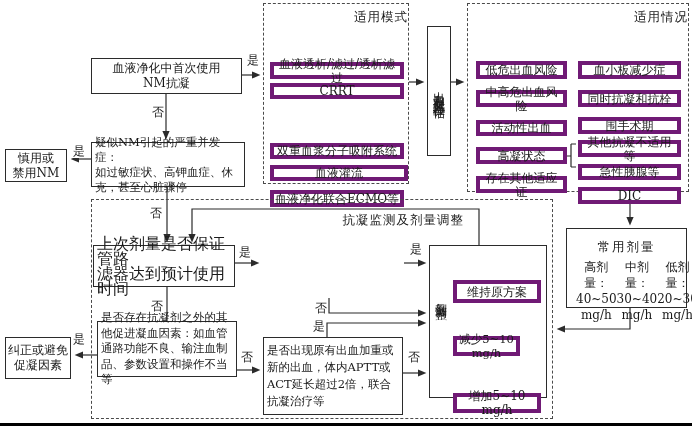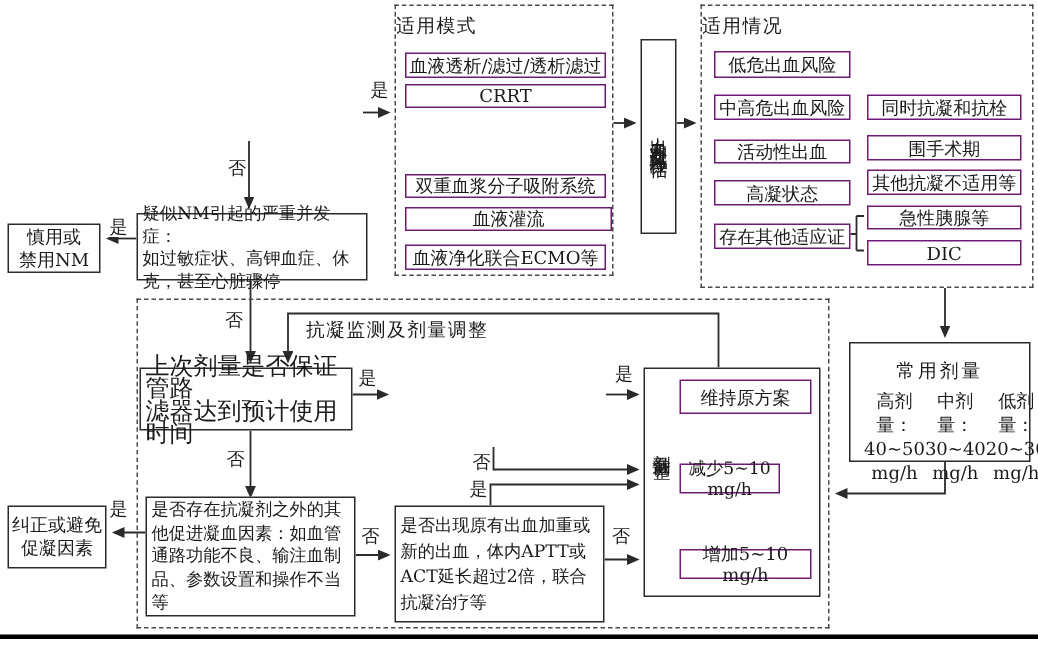--- a/index.html
+++ b/index.html
@@ -13,33 +13,33 @@
     display:flex;align-items:center;justify-content:center;text-align:center;
     font-size:12px;line-height:15px;white-space:pre-line;
   }
   .ljust{
     justify-content:flex-start;text-align:left;font-size:11.5px;padding:1px 3px;
   }
   .panel{
     position:absolute;box-sizing:border-box;border:1px dashed #4a4a4a;background:transparent;
   }
   .ptitle{
-    position:absolute;top:5px;left:0;width:100%;text-align:left;
+    position:absolute;top:5px;left:0;width:100%;text-align:right;
     font-size:12.5px;letter-spacing:1px;
   }
   .vtext{
     writing-mode:vertical-rl;text-orientation:upright;letter-spacing:2px;
     font-size:12px;line-height:14px;
   }
   .lbl{
     position:absolute;font-size:12px;line-height:13px;background:#fff;padding:0 1px;
   }
-  .inbox{position:absolute;box-sizing:border-box;border:1px solid #701a75;background:#fff;
+  .inbox{position:absolute;box-sizing:border-box;border:4px solid #701a75;background:#fff;
     display:flex;align-items:center;justify-content:center;text-align:center;
-    font-size:12px;line-height:14px;white-space:pre-line;}
+    font-size:12px;line-height:14px;white-space:pre-line;margin-top:27px;}
   #arrows{position:absolute;left:0;top:0;pointer-events:none;}
   #bottom-rule{position:absolute;left:0;top:423px;width:692px;height:3px;background:#000;}
   .doselines{display:flex;align-items:flex-start;
     position:absolute;left:9px;top:30px;font-size:12px;line-height:16px;}
   .dosetitle{position:absolute;left:0;top:10px;width:100%;text-align:center;
     font-size:12.5px;letter-spacing:2px;}
 </style>
 </head>
 <body>
 
@@ -66,20 +66,22 @@
       <path d="M404,263 H424" marker-end="url(#ah)"></path>
       <path d="M329,298 V313 H424" marker-end="url(#ah)"></path>
       <path d="M327,337 V323 H424" marker-end="url(#ah)"></path>
       <path d="M403,373 H424" marker-end="url(#ah)"></path>
       <path d="M237,370 H258" marker-end="url(#ah)"></path>
       <path d="M97,355 H77" marker-end="url(#ah)"></path>
       <path d="M566,156 H571 M571,144 V167 M571,144 H576 M571,167 H576"></path>
     </g>
   </svg>
 
+  <div class="box" style="left:91px;top:58px;width:151px;height:36px">血液净化中首次使用
+NM抗凝</div>
 
   <div class="box ljust" style="left:91px;top:142px;width:154px;height:45px;line-height:15px">疑似NM引起的严重并发症：
 如过敏症状、高钾血症、休
 克，甚至心脏骤停</div>
 
   <div class="box" style="left:5px;top:149px;width:62px;height:33px">慎用或
 禁用NM</div>
 
   <div class="panel" style="left:263px;top:3px;width:146px;height:181px">
     <div class="ptitle">适用模式</div>
@@ -94,20 +96,21 @@
     <span class="vtext">出血和凝血风险评估</span>
   </div>
 
   <div class="panel" style="left:467px;top:3px;width:222px;height:189px">
     <div class="ptitle">适用情况</div>
     <div class="inbox" style="left:8px;top:30px;width:91px;height:18px">低危出血风险</div>
     <div class="inbox" style="left:8px;top:59px;width:91px;height:17px">中高危出血风险</div>
     <div class="inbox" style="left:8px;top:89px;width:91px;height:16px">活动性出血</div>
     <div class="inbox" style="left:8px;top:116px;width:91px;height:17px">高凝状态</div>
     <div class="inbox" style="left:8px;top:145px;width:91px;height:17px">存在其他适应证</div>
+    <div class="inbox" style="left:110px;top:30px;width:103px;height:18px">血小板减少症</div>
     <div class="inbox" style="left:110px;top:59px;width:103px;height:17px">同时抗凝和抗栓</div>
     <div class="inbox" style="left:110px;top:86px;width:103px;height:17px">围手术期</div>
     <div class="inbox" style="left:110px;top:109px;width:103px;height:17px">其他抗凝不适用等</div>
     <div class="inbox" style="left:110px;top:133px;width:103px;height:16px">急性胰腺等</div>
     <div class="inbox" style="left:110px;top:156px;width:103px;height:17px">DIC</div>
   </div>
 
   <div class="box" style="left:566px;top:228px;width:121px;height:80px">
     <div class="dosetitle">常用剂量</div>
     <div class="doselines">
@@ -118,21 +121,21 @@
   </div>
 
   <div class="panel" style="left:91px;top:199px;width:462px;height:220px">
     <div class="ptitle" style="top:12px;left:112px;width:260px">抗凝监测及剂量调整</div>
   </div>
 
   <div class="box ljust" style="left:93px;top:245px;width:142px;height:42px;font-size:16px">上次剂量是否保证管路
 滤器达到预计使用时间</div>
 
 
-  <div class="box ljust" style="left:97px;top:331px;width:140px;height:80px;line-height:15.5px">是否存在抗凝剂之外的其
+  <div class="box ljust" style="left:97px;top:321px;width:140px;height:56px;line-height:15.5px">是否存在抗凝剂之外的其
 他促进凝血因素：如血管
 通路功能不良、输注血制
 品、参数设置和操作不当
 等</div>
 
   <div class="box ljust" style="left:263px;top:337px;width:140px;height:78px;line-height:17px">是否出现原有出血加重或
 新的出血，体内APTT或
 ACT延长超过2倍，联合
 抗凝治疗等</div>
 

